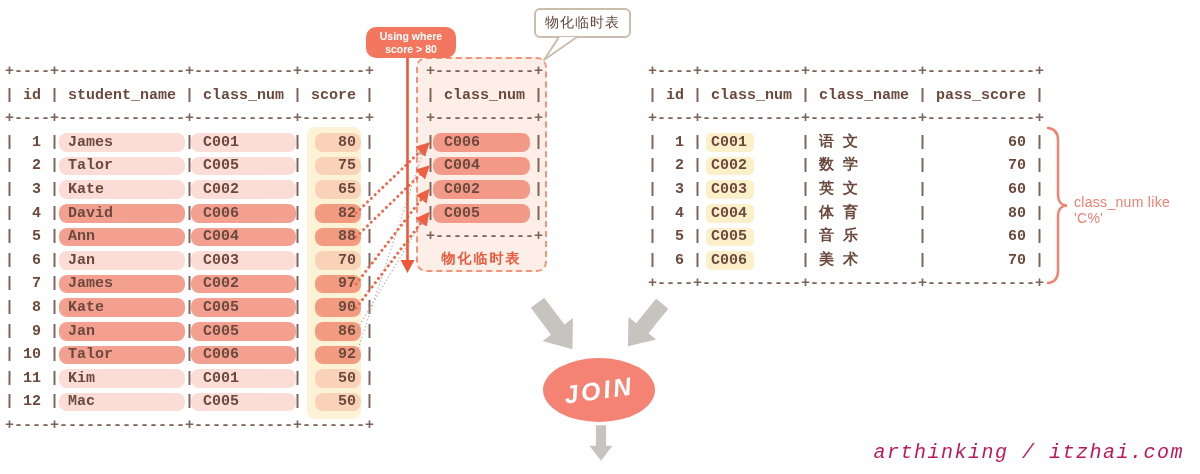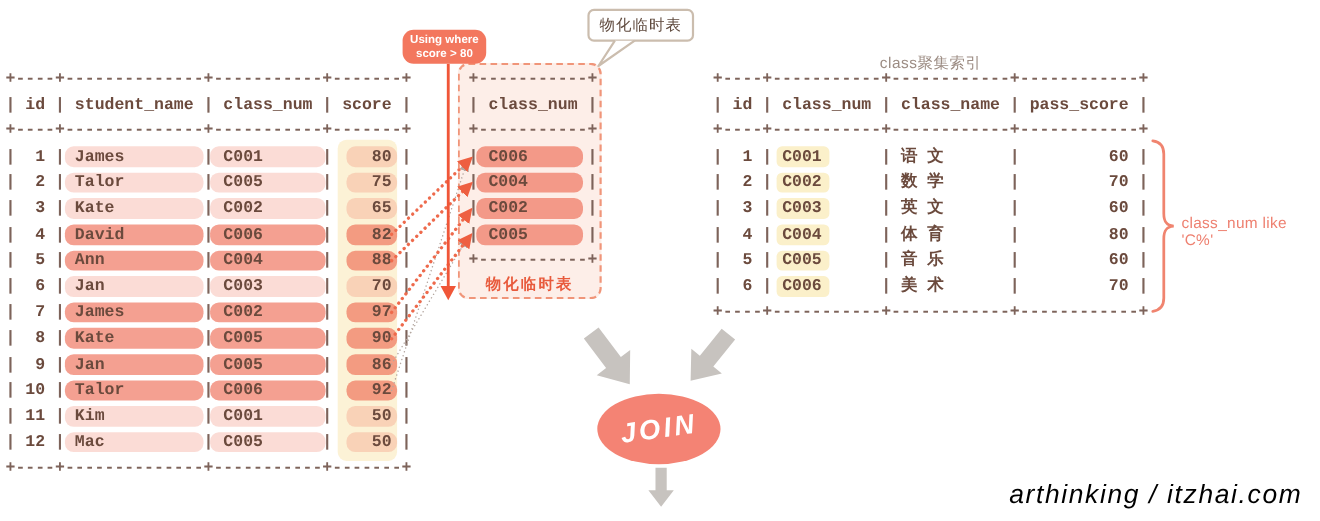--- a/index.html
+++ b/index.html
@@ -34,21 +34,21 @@
 
   
   .temp-box{position:absolute;left:416px;top:57px;width:131px;height:215px;
             border:2px dashed #f09579;border-radius:10px;background:#fdeee8;
             box-sizing:border-box;z-index:1;}
   .temp-label{position:absolute;left:416px;top:248px;width:131px;height:20px;line-height:20px;
               text-align:center;font-size:14px;font-weight:bold;color:#e85a3c;
               letter-spacing:2px;z-index:3;}
 
   
-  .badge{position:absolute;left:366px;top:27px;width:76px;height:31px;border-radius:10px;
+  .badge{position:absolute;left:366px;top:27px;width:90px;height:31px;border-radius:10px;
          background:#f3775e;color:#ffffff;font-size:10.5px;font-weight:bold;line-height:13px;
          text-align:center;padding-top:3px;box-sizing:border-box;z-index:6;}
 
   
   .callout{position:absolute;left:534px;top:8px;width:97px;height:30px;background:#ffffff;
            border:2px solid #cbbdae;border-radius:6px;box-sizing:border-box;z-index:7;
            text-align:center;font-size:14px;color:#5f4a3e;line-height:25px;letter-spacing:1px;}
   .callout-tail{position:absolute;left:0;top:26px;width:46px;height:28px;overflow:visible;}
 
   
@@ -58,29 +58,28 @@
   .bracket-label{position:absolute;left:1074px;top:194px;font-size:14px;color:#ee8070;
                  letter-spacing:.3px;z-index:2;}
 
   
   .join-ellipse{position:absolute;left:543px;top:358px;width:112px;height:64px;border-radius:50%;
                 background:#f48374;z-index:6;display:flex;align-items:center;justify-content:center;}
   .join-ellipse span{color:#ffffff;font-size:25px;font-weight:bold;font-style:italic;
                      letter-spacing:3px;transform:rotate(-8deg);}
 
   
-  .watermark{position:absolute;right:16px;bottom:10px;font-family:Liberation Sans, sans-serif;
-             font-style:italic;font-size:24px;color:#000000;letter-spacing:1.5px;z-index:2;}
+  .watermark{position:absolute;right:16px;bottom:10px;font-family:Liberation Mono, monospace;
+             font-style:italic;font-size:20px;color:#be185d;letter-spacing:1.5px;z-index:2;}
 </style>
 </head>
 <body>
 
 <div class="canvas">
 
-  <div class="tbl-title" style="left:648px;width:396px;">class聚集索引</div>
 
   <div class="score-band"></div>
 
   <div class="ascii" id="left-ascii" style="left:5px;top:60px;"><div class="line bline">+----+--------------+-----------+-------+</div><div class="line row"><span class="pipe">|</span><span class="cell r" style="width: 36px;"><span class="ct">id</span></span><span class="pipe">|</span><span class="cell l" style="width: 126px;"><span class="ct">student_name</span></span><span class="pipe">|</span><span class="cell l" style="width: 99px;"><span class="ct">class_num</span></span><span class="pipe">|</span><span class="cell r" style="width: 63px;"><span class="ct">score</span></span><span class="pipe">|</span></div><div class="line bline">+----+--------------+-----------+-------+</div><div class="line row"><span class="pipe">|</span><span class="cell r" style="width: 36px;"><span class="ct">1</span></span><span class="pipe">|</span><span class="cell l" style="width: 126px;"><i class="pill light"></i><span class="ct">James</span></span><span class="pipe">|</span><span class="cell l" style="width: 99px;"><i class="pill light cnum"></i><span class="ct">C001</span></span><span class="pipe">|</span><span class="cell r" style="width: 63px;"><i class="pill light score"></i><span class="ct">80</span></span><span class="pipe">|</span></div><div class="line row"><span class="pipe">|</span><span class="cell r" style="width: 36px;"><span class="ct">2</span></span><span class="pipe">|</span><span class="cell l" style="width: 126px;"><i class="pill light"></i><span class="ct">Talor</span></span><span class="pipe">|</span><span class="cell l" style="width: 99px;"><i class="pill light cnum"></i><span class="ct">C005</span></span><span class="pipe">|</span><span class="cell r" style="width: 63px;"><i class="pill light score"></i><span class="ct">75</span></span><span class="pipe">|</span></div><div class="line row"><span class="pipe">|</span><span class="cell r" style="width: 36px;"><span class="ct">3</span></span><span class="pipe">|</span><span class="cell l" style="width: 126px;"><i class="pill light"></i><span class="ct">Kate</span></span><span class="pipe">|</span><span class="cell l" style="width: 99px;"><i class="pill light cnum"></i><span class="ct">C002</span></span><span class="pipe">|</span><span class="cell r" style="width: 63px;"><i class="pill light score"></i><span class="ct">65</span></span><span class="pipe">|</span></div><div class="line row"><span class="pipe">|</span><span class="cell r" style="width: 36px;"><span class="ct">4</span></span><span class="pipe">|</span><span class="cell l" style="width: 126px;"><i class="pill dark"></i><span class="ct">David</span></span><span class="pipe">|</span><span class="cell l" style="width: 99px;"><i class="pill dark cnum"></i><span class="ct">C006</span></span><span class="pipe">|</span><span class="cell r" style="width: 63px;"><i class="pill dark score"></i><span class="ct">82</span></span><span class="pipe">|</span></div><div class="line row"><span class="pipe">|</span><span class="cell r" style="width: 36px;"><span class="ct">5</span></span><span class="pipe">|</span><span class="cell l" style="width: 126px;"><i class="pill dark"></i><span class="ct">Ann</span></span><span class="pipe">|</span><span class="cell l" style="width: 99px;"><i class="pill dark cnum"></i><span class="ct">C004</span></span><span class="pipe">|</span><span class="cell r" style="width: 63px;"><i class="pill dark score"></i><span class="ct">88</span></span><span class="pipe">|</span></div><div class="line row"><span class="pipe">|</span><span class="cell r" style="width: 36px;"><span class="ct">6</span></span><span class="pipe">|</span><span class="cell l" style="width: 126px;"><i class="pill light"></i><span class="ct">Jan</span></span><span class="pipe">|</span><span class="cell l" style="width: 99px;"><i class="pill light cnum"></i><span class="ct">C003</span></span><span class="pipe">|</span><span class="cell r" style="width: 63px;"><i class="pill light score"></i><span class="ct">70</span></span><span class="pipe">|</span></div><div class="line row"><span class="pipe">|</span><span class="cell r" style="width: 36px;"><span class="ct">7</span></span><span class="pipe">|</span><span class="cell l" style="width: 126px;"><i class="pill dark"></i><span class="ct">James</span></span><span class="pipe">|</span><span class="cell l" style="width: 99px;"><i class="pill dark cnum"></i><span class="ct">C002</span></span><span class="pipe">|</span><span class="cell r" style="width: 63px;"><i class="pill dark score"></i><span class="ct">97</span></span><span class="pipe">|</span></div><div class="line row"><span class="pipe">|</span><span class="cell r" style="width: 36px;"><span class="ct">8</span></span><span class="pipe">|</span><span class="cell l" style="width: 126px;"><i class="pill dark"></i><span class="ct">Kate</span></span><span class="pipe">|</span><span class="cell l" style="width: 99px;"><i class="pill dark cnum"></i><span class="ct">C005</span></span><span class="pipe">|</span><span class="cell r" style="width: 63px;"><i class="pill dark score"></i><span class="ct">90</span></span><span class="pipe">|</span></div><div class="line row"><span class="pipe">|</span><span class="cell r" style="width: 36px;"><span class="ct">9</span></span><span class="pipe">|</span><span class="cell l" style="width: 126px;"><i class="pill dark"></i><span class="ct">Jan</span></span><span class="pipe">|</span><span class="cell l" style="width: 99px;"><i class="pill dark cnum"></i><span class="ct">C005</span></span><span class="pipe">|</span><span class="cell r" style="width: 63px;"><i class="pill dark score"></i><span class="ct">86</span></span><span class="pipe">|</span></div><div class="line row"><span class="pipe">|</span><span class="cell r" style="width: 36px;"><span class="ct">10</span></span><span class="pipe">|</span><span class="cell l" style="width: 126px;"><i class="pill dark"></i><span class="ct">Talor</span></span><span class="pipe">|</span><span class="cell l" style="width: 99px;"><i class="pill dark cnum"></i><span class="ct">C006</span></span><span class="pipe">|</span><span class="cell r" style="width: 63px;"><i class="pill dark score"></i><span class="ct">92</span></span><span class="pipe">|</span></div><div class="line row"><span class="pipe">|</span><span class="cell r" style="width: 36px;"><span class="ct">11</span></span><span class="pipe">|</span><span class="cell l" style="width: 126px;"><i class="pill light"></i><span class="ct">Kim</span></span><span class="pipe">|</span><span class="cell l" style="width: 99px;"><i class="pill light cnum"></i><span class="ct">C001</span></span><span class="pipe">|</span><span class="cell r" style="width: 63px;"><i class="pill light score"></i><span class="ct">50</span></span><span class="pipe">|</span></div><div class="line row"><span class="pipe">|</span><span class="cell r" style="width: 36px;"><span class="ct">12</span></span><span class="pipe">|</span><span class="cell l" style="width: 126px;"><i class="pill light"></i><span class="ct">Mac</span></span><span class="pipe">|</span><span class="cell l" style="width: 99px;"><i class="pill light cnum"></i><span class="ct">C005</span></span><span class="pipe">|</span><span class="cell r" style="width: 63px;"><i class="pill light score"></i><span class="ct">50</span></span><span class="pipe">|</span></div><div class="line bline">+----+--------------+-----------+-------+</div></div>
   <div class="ascii" id="right-ascii" style="left:648px;top:60px;"><div class="line bline">+----+-----------+------------+------------+</div><div class="line row"><span class="pipe">|</span><span class="cell r" style="width: 36px;"><span class="ct">id</span></span><span class="pipe">|</span><span class="cell l" style="width: 99px;"><span class="ct">class_num</span></span><span class="pipe">|</span><span class="cell l" style="width: 108px;"><span class="ct">class_name</span></span><span class="pipe">|</span><span class="cell r" style="width: 108px;"><span class="ct">pass_score</span></span><span class="pipe">|</span></div><div class="line bline">+----+-----------+------------+------------+</div><div class="line row"><span class="pipe">|</span><span class="cell r" style="width: 36px;"><span class="ct">1</span></span><span class="pipe">|</span><span class="cell l" style="width: 99px;"><i class="pill ypill"></i><span class="ct">C001</span></span><span class="pipe">|</span><span class="cell l" style="width: 108px;"><span class="ct">语 文</span></span><span class="pipe">|</span><span class="cell r" style="width: 108px;"><span class="ct">60</span></span><span class="pipe">|</span></div><div class="line row"><span class="pipe">|</span><span class="cell r" style="width: 36px;"><span class="ct">2</span></span><span class="pipe">|</span><span class="cell l" style="width: 99px;"><i class="pill ypill"></i><span class="ct">C002</span></span><span class="pipe">|</span><span class="cell l" style="width: 108px;"><span class="ct">数 学</span></span><span class="pipe">|</span><span class="cell r" style="width: 108px;"><span class="ct">70</span></span><span class="pipe">|</span></div><div class="line row"><span class="pipe">|</span><span class="cell r" style="width: 36px;"><span class="ct">3</span></span><span class="pipe">|</span><span class="cell l" style="width: 99px;"><i class="pill ypill"></i><span class="ct">C003</span></span><span class="pipe">|</span><span class="cell l" style="width: 108px;"><span class="ct">英 文</span></span><span class="pipe">|</span><span class="cell r" style="width: 108px;"><span class="ct">60</span></span><span class="pipe">|</span></div><div class="line row"><span class="pipe">|</span><span class="cell r" style="width: 36px;"><span class="ct">4</span></span><span class="pipe">|</span><span class="cell l" style="width: 99px;"><i class="pill ypill"></i><span class="ct">C004</span></span><span class="pipe">|</span><span class="cell l" style="width: 108px;"><span class="ct">体 育</span></span><span class="pipe">|</span><span class="cell r" style="width: 108px;"><span class="ct">80</span></span><span class="pipe">|</span></div><div class="line row"><span class="pipe">|</span><span class="cell r" style="width: 36px;"><span class="ct">5</span></span><span class="pipe">|</span><span class="cell l" style="width: 99px;"><i class="pill ypill"></i><span class="ct">C005</span></span><span class="pipe">|</span><span class="cell l" style="width: 108px;"><span class="ct">音 乐</span></span><span class="pipe">|</span><span class="cell r" style="width: 108px;"><span class="ct">60</span></span><span class="pipe">|</span></div><div class="line row"><span class="pipe">|</span><span class="cell r" style="width: 36px;"><span class="ct">6</span></span><span class="pipe">|</span><span class="cell l" style="width: 99px;"><i class="pill ypill"></i><span class="ct">C006</span></span><span class="pipe">|</span><span class="cell l" style="width: 108px;"><span class="ct">美 术</span></span><span class="pipe">|</span><span class="cell r" style="width: 108px;"><span class="ct">70</span></span><span class="pipe">|</span></div><div class="line bline">+----+-----------+------------+------------+</div></div>
 
   <div class="temp-box"></div>
   <div class="ascii" id="temp-ascii" style="left:426px;top:60px;"><div class="line bline">+-----------+</div><div class="line row"><span class="pipe">|</span><span class="cell l" style="width: 99px;"><span class="ct">class_num</span></span><span class="pipe">|</span></div><div class="line bline">+-----------+</div><div class="line row"><span class="pipe">|</span><span class="cell l" style="width: 99px;"><i class="pill dark tpill"></i><span class="ct">C006</span></span><span class="pipe">|</span></div><div class="line row"><span class="pipe">|</span><span class="cell l" style="width: 99px;"><i class="pill dark tpill"></i><span class="ct">C004</span></span><span class="pipe">|</span></div><div class="line row"><span class="pipe">|</span><span class="cell l" style="width: 99px;"><i class="pill dark tpill"></i><span class="ct">C002</span></span><span class="pipe">|</span></div><div class="line row"><span class="pipe">|</span><span class="cell l" style="width: 99px;"><i class="pill dark tpill"></i><span class="ct">C005</span></span><span class="pipe">|</span></div><div class="line bline">+-----------+</div></div>
   <div class="temp-label">物化临时表</div>
 

